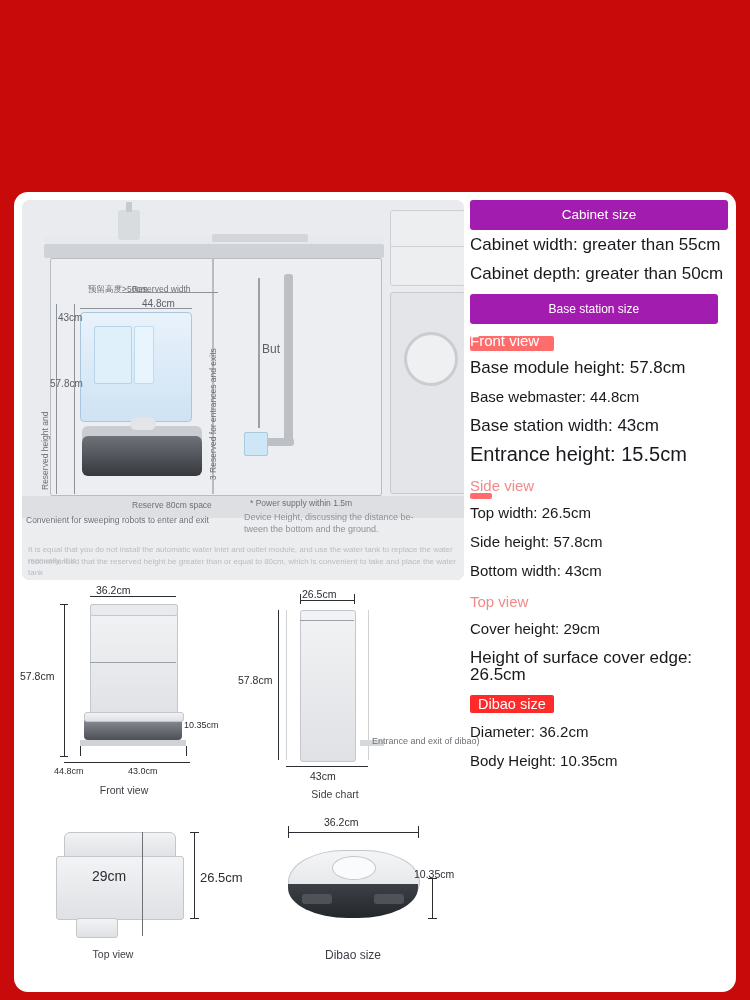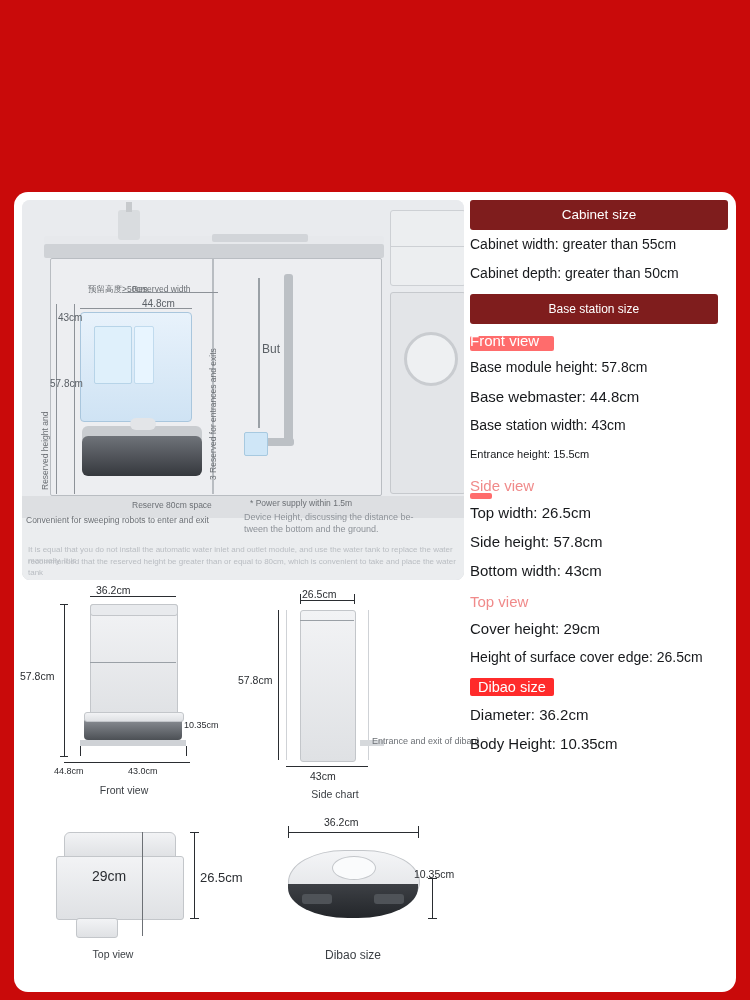--- a/index.html
+++ b/index.html
@@ -84,27 +84,27 @@
   .dw-dim.small{font-size:9px;}
   .line{position:absolute;background:#2a2d31;}
   .thin{position:absolute;background:#9aa0a6;}
 
   .station{position:absolute;background:linear-gradient(180deg,#f2f3f5,#dfe1e4);border:1.2px solid #c3c6ca;border-radius:3px;}
   .station-dark{position:absolute;background:linear-gradient(180deg,#8e9298,#4c5055);border-radius:4px;}
 
   
   .right{position:absolute;left:456px;top:8px;width:258px;height:784px;}
   .rbtn{
-    background:#7f1d1d;color:#ffffff;text-align:center;border-radius:3px;
+    background:#a21caf;color:#ffffff;text-align:center;border-radius:3px;
     font-size:13.5px;line-height:30px;height:30px;width:100%;
     margin-bottom:6px;
   }
-  .ritem{color:#17191c;font-size:14px;line-height:17px;margin:0 0 12px 0;}
+  .ritem{color:#17191c;font-size:17px;line-height:17px;margin:0 0 12px 0;}
   .ritem.lg{font-size:15px;}
-  .ritem.xl{font-size:11px;}
+  .ritem.xl{font-size:20px;}
   .rsub{color:#f08a8a;font-size:15px;margin:2px 0 10px 0;position:relative;display:inline-block;}
   .rsub .hl{position:absolute;left:0;top:4px;height:15px;background:#ff3b3b;opacity:.75;border-radius:2px;}
   .rsub span.t{position:relative;z-index:2;}
   .rsub.white .t{color:#ffffff;}
   .rtag{position:relative;display:inline-block;color:#ffffff;font-size:14.5px;padding:1px 8px;background:#ff2b2b;border-radius:2px;margin-bottom:10px;}
 </style>
 </head>
 <body>
 
 <div class="header">

